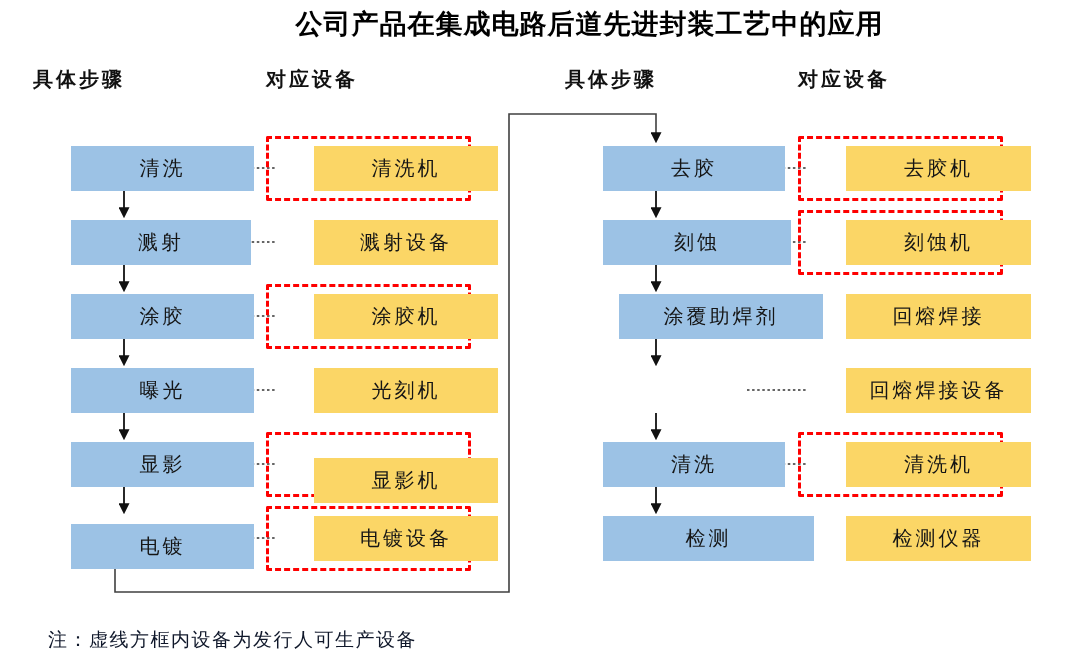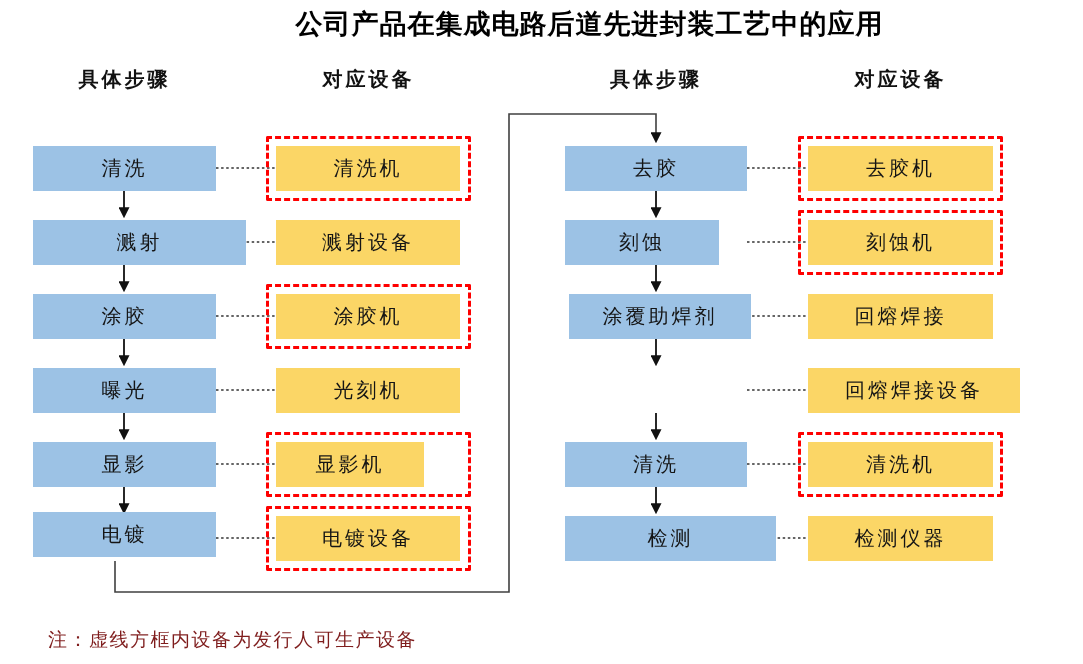--- a/index.html
+++ b/index.html
@@ -1,30 +1,30 @@
 <!DOCTYPE html>
 <html><head>
 <meta charset="utf-8">
 <style>
   html,body{margin:0;padding:0;background:#fff;}
   .canvas{position:relative;width:1083px;height:664px;background:#ffffff;overflow:hidden;
           font-family:"Liberation Serif","DejaVu Serif",serif;}
   .title{position:absolute;top:6px;left:0;width:100%;text-align:center;
          font-family:"Liberation Sans","DejaVu Sans",sans-serif;
          font-weight:700;font-size:27px;letter-spacing:1px;color:#000;padding-left:48px;}
-  .hdr{position:absolute;top:66px;text-align:center;font-size:20px;font-weight:700;
+  .hdr{position:absolute;top:66px;text-align:left;font-size:20px;font-weight:700;
        letter-spacing:3px;color:#111;}
   .box{position:absolute;height:45px;line-height:45px;text-align:center;
-       font-size:20px;letter-spacing:3px;color:#151515;}
+       font-size:20px;letter-spacing:3px;color:#151515;margin-left:38px;}
   .step{background:#9CC2E5;}
   .equip{background:#FBD666;font-family:Liberation Serif, serif;}
   .hl{position:absolute;width:205px;height:65px;border:3.5px dashed #FE0000;
       box-sizing:border-box;border-radius:2px;display:none;}
   .hl.on{display:block;}
-  .note{position:absolute;left:48px;top:627px;font-size:19px;letter-spacing:1.5px;color:#7f1d1d;}
+  .note{position:absolute;left:48px;top:627px;font-size:19px;letter-spacing:1.5px;color:#0f172a;}
   svg.overlay{position:absolute;left:0;top:0;width:1083px;height:664px;pointer-events:none;}
   .arrow{stroke:#111111;stroke-width:1.8;}
   .dot{stroke:#333333;stroke-width:1.5;stroke-dasharray:2.5 2.6;}
   .conn{stroke:#404040;stroke-width:1.6;fill:none;}
 </style>
 </head>
 <body>
 
 <div class="canvas">
 
@@ -84,41 +84,41 @@
   <div class="hl on" style="left:266px;top:284px"></div>
 
   <div class="hl on" style="left:266px;top:432px"></div>
   <div class="hl on" style="left:266px;top:506px"></div>
   <div class="hl on" style="left:798px;top:136px"></div>
   <div class="hl on" style="left:798px;top:210px"></div>
 
   <div class="hl on" style="left:798px;top:432px"></div>
 
   <div class="box step" style="left:33px;top:146px;width:183px">清洗</div>
-  <div class="box step" style="left:33px;top:220px;width:213px">溅射</div>
+  <div class="box step" style="left:33px;top:220px;width:180px">溅射</div>
   <div class="box step" style="left:33px;top:368px;width:183px">曝光</div>
   <div class="box step" style="left:33px;top:294px;width:183px">涂胶</div>
   <div class="box step" style="left:33px;top:442px;width:183px">显影</div>
-  <div class="box step" style="left:33px;top:512px;width:183px">电镀</div>
+  <div class="box step" style="left:33px;top:524px;width:183px">电镀</div>
 
   <div class="box equip" style="left:276px;top:146px;width:184px">清洗机</div>
   <div class="box equip" style="left:276px;top:220px;width:184px">溅射设备</div>
   <div class="box equip" style="left:276px;top:294px;width:184px">涂胶机</div>
   <div class="box equip" style="left:276px;top:368px;width:184px">光刻机</div>
-  <div class="box equip" style="left:276px;top:442px;width:148px">显影机</div>
+  <div class="box equip" style="left:276px;top:458px;width:184px">显影机</div>
   <div class="box equip" style="left:276px;top:516px;width:184px">电镀设备</div>
 
   <div class="box step" style="left:565px;top:146px;width:182px">去胶</div>
-  <div class="box step" style="left:565px;top:220px;width:154px">刻蚀</div>
-  <div class="box step" style="left:569px;top:294px;width:182px">涂覆助焊剂</div>
+  <div class="box step" style="left:565px;top:220px;width:188px">刻蚀</div>
+  <div class="box step" style="left:581px;top:294px;width:204px">涂覆助焊剂</div>
   <div class="box step" style="left:565px;top:442px;width:182px">清洗</div>
   <div class="box step" style="left:565px;top:516px;width:211px">检测</div>
 
   <div class="box equip" style="left:808px;top:146px;width:185px">去胶机</div>
   <div class="box equip" style="left:808px;top:220px;width:185px">刻蚀机</div>
   <div class="box equip" style="left:808px;top:294px;width:185px">回熔焊接</div>
-  <div class="box equip" style="left:808px;top:368px;width:212px">回熔焊接设备</div>
+  <div class="box equip" style="left:808px;top:368px;width:185px">回熔焊接设备</div>
   <div class="box equip" style="left:808px;top:442px;width:185px">清洗机</div>
   <div class="box equip" style="left:808px;top:516px;width:185px">检测仪器</div>
 
   <div class="note">注：虚线方框内设备为发行人可生产设备</div>
 
 </div>
 
 </body></html>

